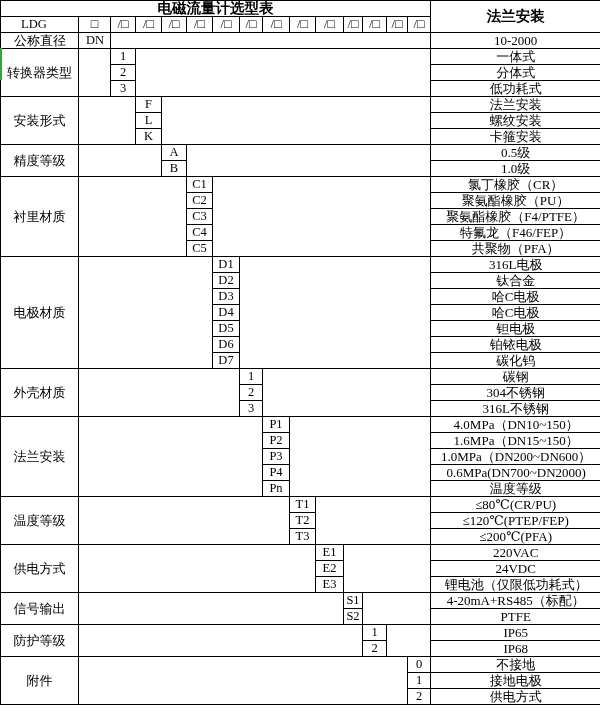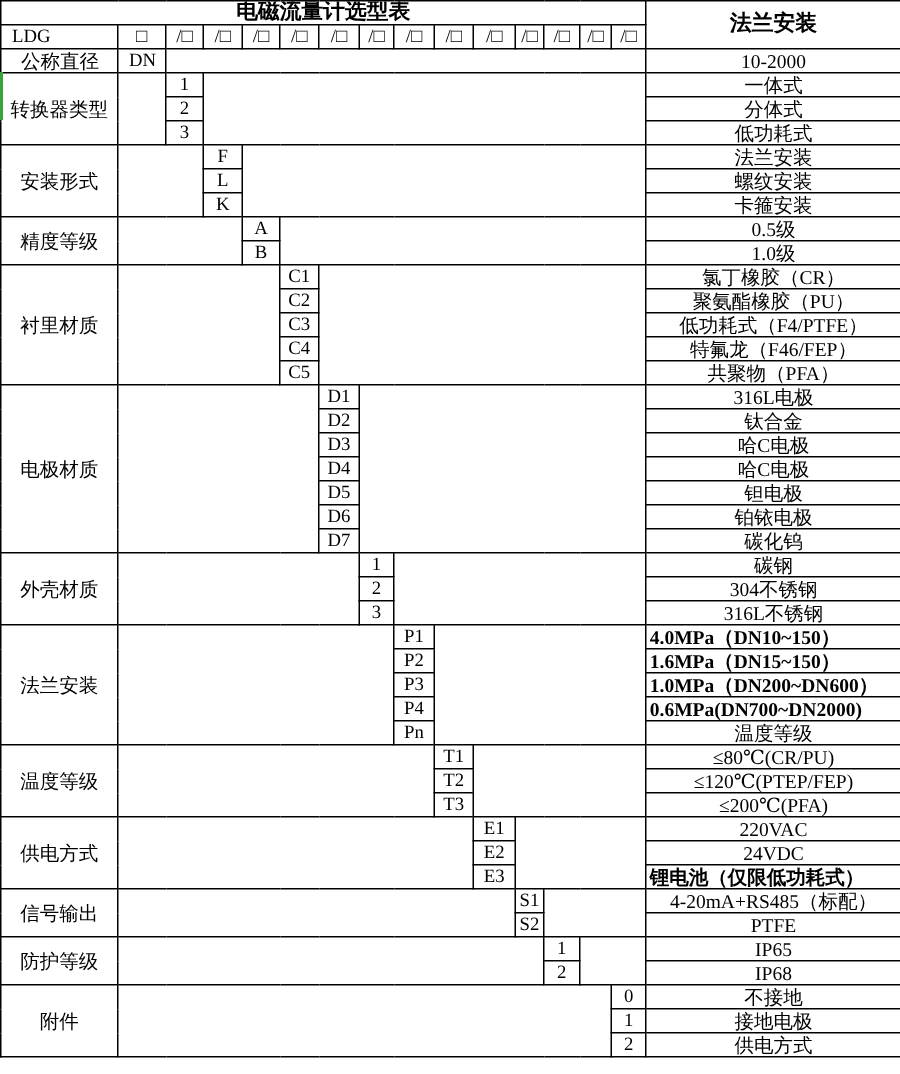--- a/index.html
+++ b/index.html
@@ -3,23 +3,23 @@
 <meta charset="utf-8">
 <style>
   html,body{margin:0;padding:0;background:#ffffff;}
   .wrap{position:relative;width:600px;height:716px;background:#ffffff;}
   table{width:600px;height:616px;border-collapse:collapse;table-layout:fixed;
         font-family:"Liberation Serif","DejaVu Serif",serif;color:#000;}
   tr{height:16px;}
   td{border:1px solid #000;padding:0 1px;font-size:13px;line-height:1.05;
      text-align:center;vertical-align:middle;overflow:hidden;white-space:nowrap;}
   td.hd{font-size:14.5px;font-weight:600;}
-  td.pad-left{text-align:left;padding-left:7px;}
+  td.pad-left{text-align:left;padding-left:20px;}
   td.flush-left{text-align:center;padding-left:2px;}
-  td.desc-left{text-align:left;padding-left:2px;font-weight:bold;}
+  td.desc-left{text-align:center;padding-left:2px;}
   td.code{font-size:12.5px;}
   .edge-mark{position:absolute;left:0;top:48px;width:2px;height:32px;}
 </style>
 </head>
 <body>
 
 <div class="wrap">
   <div class="edge-mark" style="background: rgb(58, 164, 58);"></div>
   <table>
     <colgroup>
@@ -115,21 +115,21 @@
           <td class="code">C1</td>
           <td colspan="9" rowspan="5"></td>
           <td>氯丁橡胶（CR）</td>
         </tr>
         <tr>
           <td class="code">C2</td>
           <td>聚氨酯橡胶（PU）</td>
         </tr>
         <tr>
           <td class="code">C3</td>
-          <td>低功耗式（F4/PTFE）</td>
+          <td>聚氨酯橡胶（F4/PTFE）</td>
         </tr>
         <tr>
           <td class="code">C4</td>
           <td>特氟龙（F46/FEP）</td>
         </tr>
         <tr>
           <td class="code">C5</td>
           <td>共聚物（PFA）</td>
         </tr>
         <tr>

